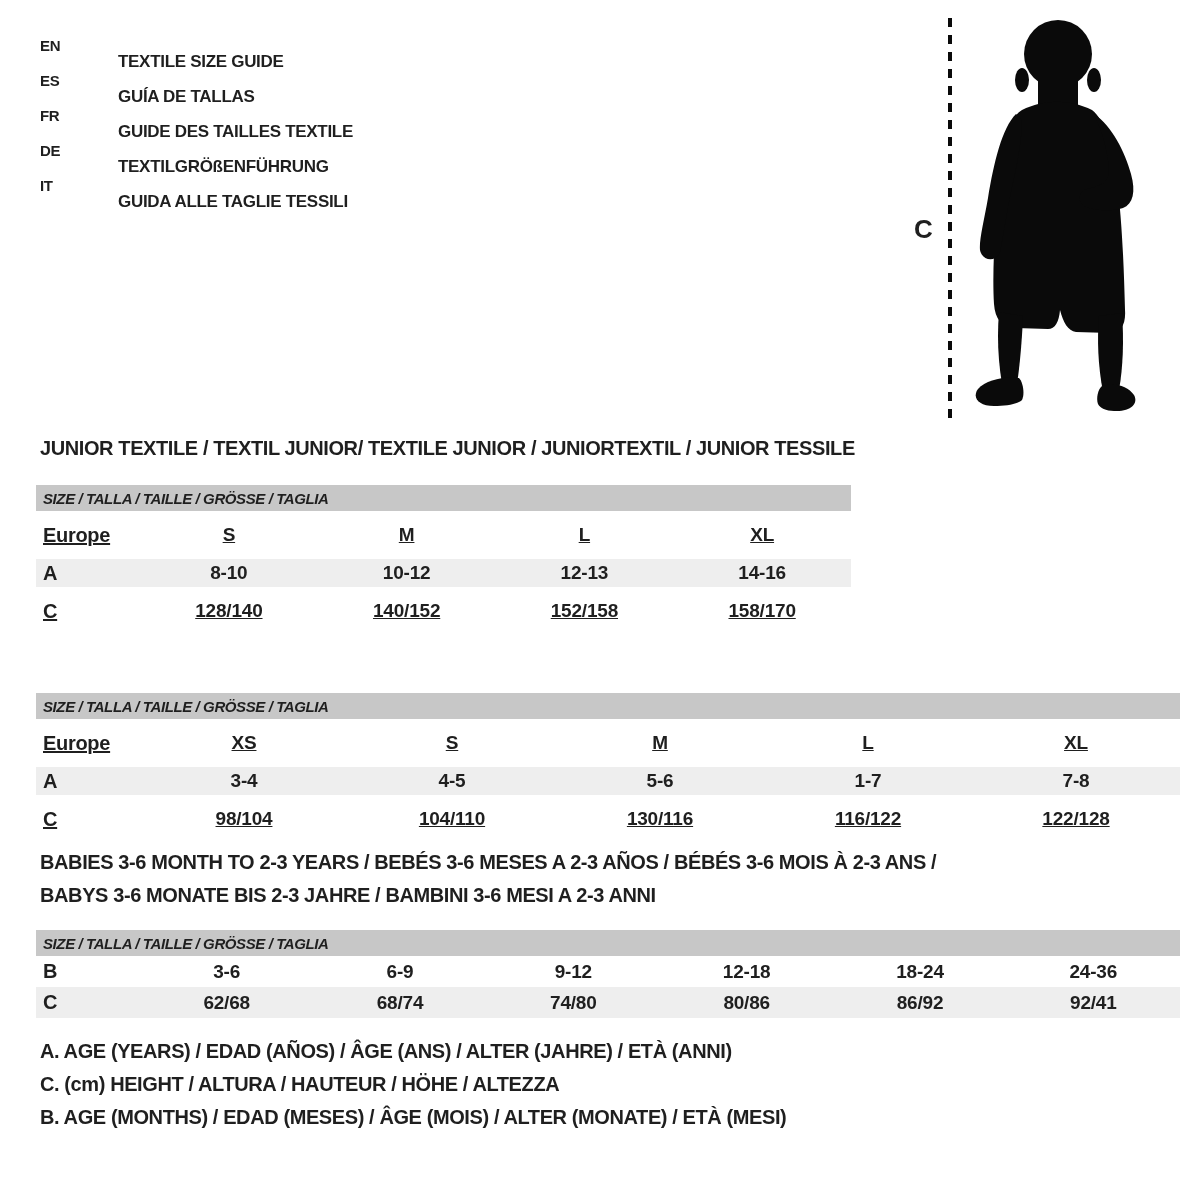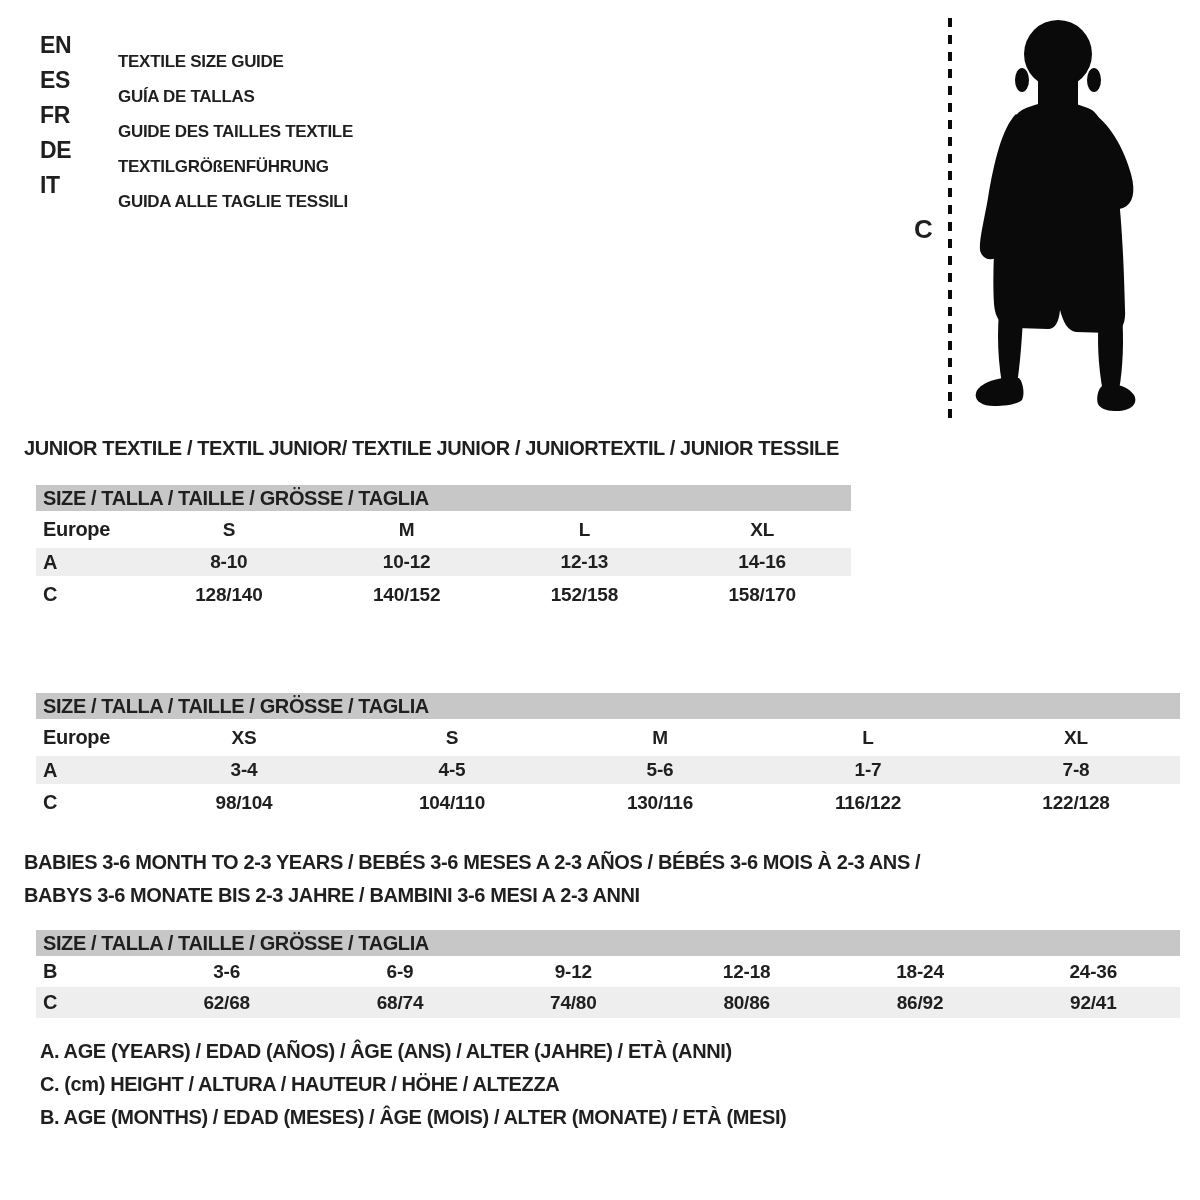--- a/index.html
+++ b/index.html
@@ -15,47 +15,47 @@
     font-family:"Liberation Sans","DejaVu Sans",sans-serif;
     background:var(--background,#fff);
     color:var(--text,#1f1f1f);
     font-weight:bold;
   }
   .page{position:relative;width:1200px;height:1200px;overflow:hidden;}
 
   
   .lang-block{position:absolute;left:40px;top:28px;}
   .lang-row{display:flex;height:35px;align-items:center;}
-  .lang-code{width:78px;font-size:23px;letter-spacing:-0.3px;}
+  .lang-code{width:78px;font-size:15px;letter-spacing:-0.3px;}
   .lang-label{font-size:17px;letter-spacing:-0.3px;white-space:nowrap;margin-top:32px;}
 
   
   .measure-line{position:absolute;left:946px;top:16px;color:var(--silhouette,#0a0a0a);}
   .measure-label{position:absolute;left:914px;top:214px;font-size:26px;}
   .silhouette-svg{position:absolute;left:962px;top:14px;color:var(--silhouette,#0a0a0a);}
 
   
   .section-title{
-    position:absolute;left:24px;font-size:20px;line-height:24px;
+    position:absolute;left:40px;font-size:20px;line-height:24px;
     letter-spacing:-0.4px;white-space:nowrap;
   }
   .section-title .subscript{font-size:13px;vertical-align:-3px;}
 
   
   .size-table{position:absolute;left:36px;}
   .w-junior{width:815px;}
   .w-wide{width:1144px;}
   .thead{
     background:var(--table-header-bg,#c7c7c7);
     height:26px;display:flex;align-items:center;padding-left:7px;
   }
-  .thead span{font-size:20px;letter-spacing:-0.4px;white-space:nowrap;}
+  .thead span{font-size:15px;letter-spacing:-0.4px;white-space:nowrap;font-style:italic;}
   .trow{display:flex;align-items:center;}
   .trow.shaded{background:var(--row-shaded-bg,#eee);}
-  .h34{height:37px;}
+  .h34{height:48px;text-decoration:underline;}
   .h28{height:28px;}
   .h31{height:31px;}
   .tlabel{width:104px;padding-left:7px;font-size:20px;letter-spacing:-0.3px;}
   .tcell{flex:1;text-align:center;font-size:19px;letter-spacing:-0.2px;}
 
   
   .legend{position:absolute;left:40px;top:1041px;}
   .legend-line{font-size:20px;line-height:20px;letter-spacing:-0.4px;margin-bottom:13px;white-space:nowrap;}
 </style>
 </head>

